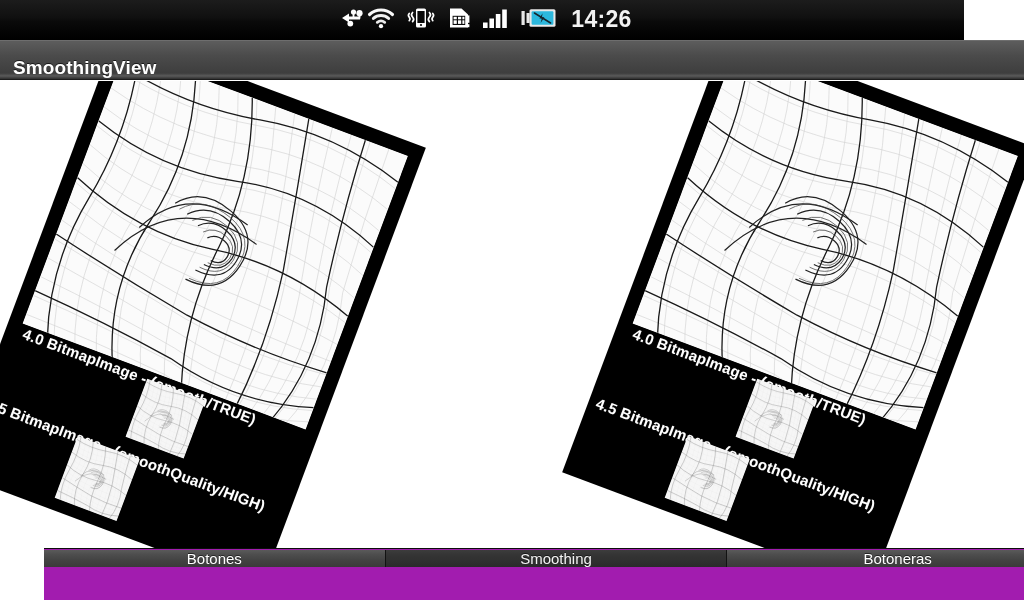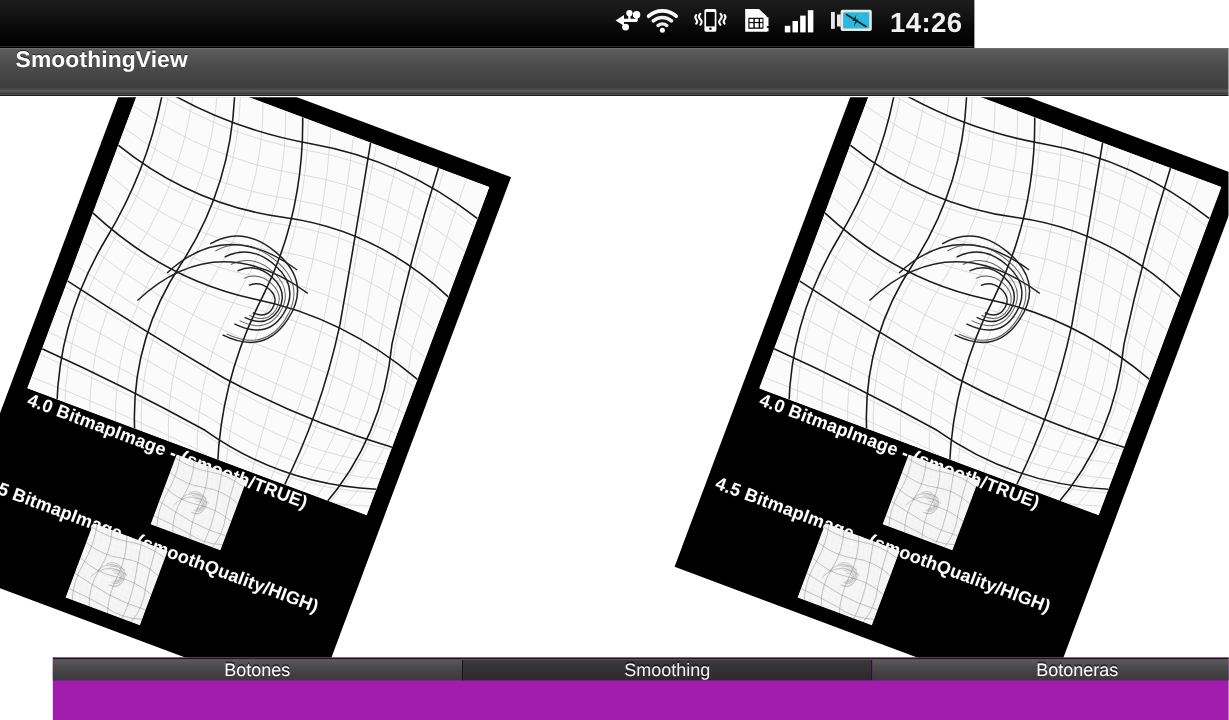--- a/index.html
+++ b/index.html
@@ -6,43 +6,43 @@
   body{
     width:1024px;height:600px;overflow:hidden;
     background:#ffffff;
     font-family:"Liberation Sans","DejaVu Sans",sans-serif;
     -webkit-font-smoothing:antialiased;
   }
   #screen{position:relative;width:1024px;height:600px;overflow:hidden;background:#fff;}
 
   
   #statusbar{
-    position:absolute;left:0;top:0;width:812px;height:40px;
+    position:absolute;left:0;top:0;width:964px;height:40px;
     background:linear-gradient(to bottom,#1c1c1c 0%,#101010 45%,#0a0a0a 55%,#000 100%);
     border-bottom:1px solid #000;
-    display:flex;align-items:center;justify-content:flex-end;
+    display:flex;align-items:center;justify-content:center;
     box-sizing:border-box;padding:0 10px 0 14px;
     z-index:40;
   }
   #sb-left{display:flex;align-items:center;gap:10px;height:100%;}
   #sb-right{display:flex;align-items:center;gap:9px;height:100%;}
   .sicon{display:block;}
   #clock{
     color:#f2f2f2;font-size:23px;font-weight:bold;letter-spacing:.3px;
     margin-left:4px;line-height:1;
     font-family:"Liberation Sans","DejaVu Sans",sans-serif;
   }
 
   
   #titlebar{
     position:absolute;left:0;top:40px;width:1024px;height:40px;
     background:linear-gradient(to bottom,#5e5e5e 0%,#4b4b4b 40%,#3e3e3e 85%,#5a5a5a 92%,#2e2e2e 100%);
     border-bottom:1px solid #1d1d1d;
     box-sizing:border-box;
-    display:flex;align-items:flex-start;
+    display:flex;align-items:flex-end;
     z-index:35;
   }
   #titlebar:before{
     content:"";position:absolute;left:0;top:0;width:100%;height:1px;background:#6e6e6e;
   }
   #title-text{
     color:#ffffff;font-size:19px;font-weight:bold;margin-left:13px;
     text-shadow:0 -1px 0 rgba(0,0,0,.65);letter-spacing:.1px;
   }
 

